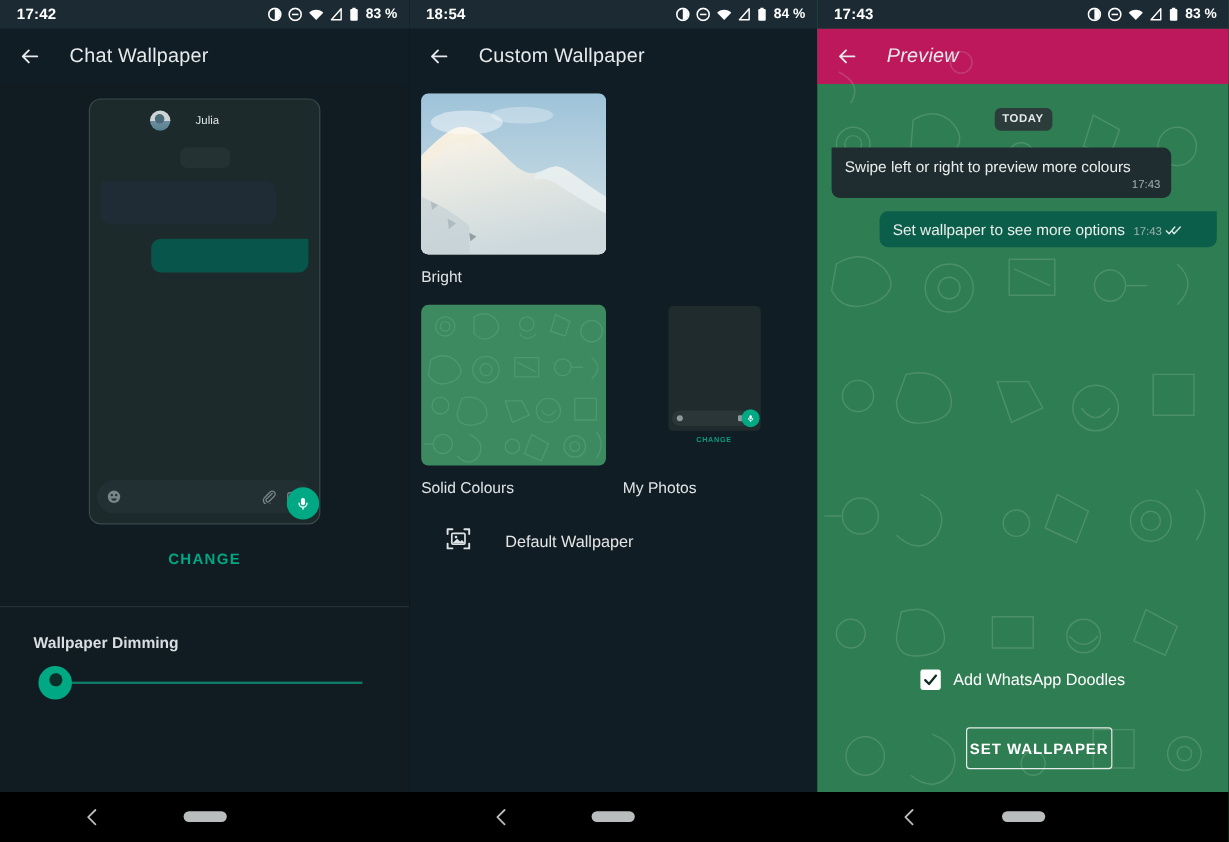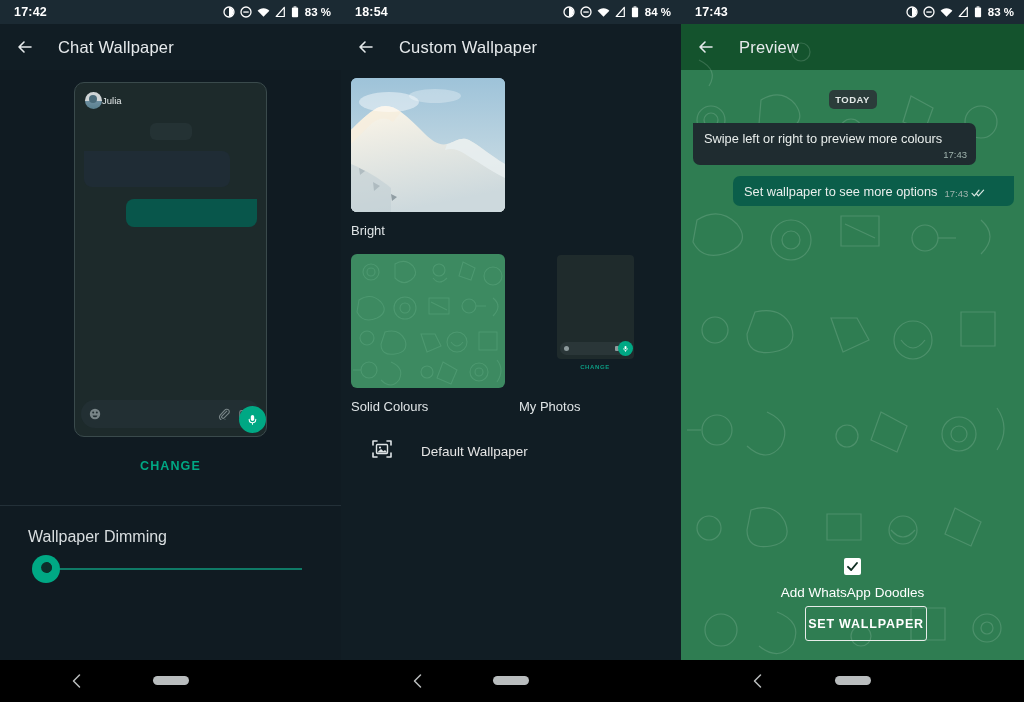--- a/index.html
+++ b/index.html
@@ -29,34 +29,34 @@
   .status-icons { display: flex; align-items: center; gap: 5px; }
   .status-icons svg { display: block; }
   .status-batt { font-size: 11.5px; font-weight: bold; margin-left: 1px; }
 
   
   .appbar {
     height: 46px; display: flex; align-items: center;
     padding-left: 14px; gap: 22px;
   }
   .panel-left .appbar, .panel-mid .appbar { background: #111d24; }
-  .panel-right .appbar { background: #14532d; }
+  .panel-right .appbar { background: #be185d; font-style: italic; }
   .back-btn { width: 22px; height: 22px; display: flex; align-items: center; justify-content: center; cursor: pointer; }
   .appbar-title { color: #e6eaec; font-size: 16.5px; letter-spacing: .2px; }
 
   
   .phone-preview {
     position: absolute; left: 74px; top: 82px;
     width: 193px; height: 355px;
     background: #1d2a2b;
     border: 1px solid #3a4a4c;
     border-radius: 10px;
     overflow: hidden;
   }
-  .pp-header { display: flex; align-items: center; gap: 0; padding: 9px 0 0 10px; }
+  .pp-header { display: flex; align-items: center; gap: 21px; padding: 9px 0 0 10px; margin-left: 40px; }
   .pp-avatar {
     width: 17px; height: 17px; border-radius: 50%;
     background: linear-gradient(180deg,#cfd4d6 0%,#cfd4d6 52%,#6d8ea0 52%,#59808f 100%);
     position: relative; overflow: hidden;
   }
   .pp-avatar::after{
     content:""; position:absolute; left:4px; top:3px; width:8px; height:8px;
     border-radius:50%; background:#4a6b7a;
   }
   .pp-name { color: #e3e8e9; font-size: 9.5px; }
@@ -84,21 +84,21 @@
     position: absolute; right: -6px; bottom: -5px;
     width: 27px; height: 27px; border-radius: 50%; background: #00a884;
     display: flex; align-items: center; justify-content: center;
   }
   .change-link {
     position: absolute; top: 459px; left: 0; width: 341px;
     text-align: center; color: #00a884; font-size: 12.5px;
     font-weight: bold; letter-spacing: 1.1px; cursor: pointer;
   }
   .divider { position: absolute; left: 0; top: 505px; width: 341px; height: 1px; background: #233038; }
-  .dim-label { position: absolute; left: 28px; top: 528px; color: #d9dee0; font-size: 16px; font-weight: normal; }
+  .dim-label { position: absolute; left: 28px; top: 528px; color: #d9dee0; font-size: 13px; font-weight: bold; }
   .slider-wrap { position: absolute; left: 28px; top: 555px; width: 277px; height: 28px; }
   .slider-track {
     position: absolute; left: 18px; top: 13px; width: 256px; height: 2px; background: #0f7a66;
   }
   .slider-thumb {
     position: absolute; left: 18px; top: 0; width: 28px; height: 28px;
     transform: translateX(-50%);
     border-radius: 50%; background: #00a884;
     display: flex; align-items: center; justify-content: center; cursor: pointer;
   }
@@ -174,21 +174,20 @@
   .bubble-meta {
     display: flex; align-items: center; justify-content: flex-end; gap: 3px;
     color: #9fb3ad; font-size: 9.5px; margin-top: 2px;
   }
   .bubble-out .bubble-meta { margin-top: 0; padding-bottom: 1px; }
 
   .doodle-check-row {
     position: absolute; left: 0; top: 558px; width: 343px;
     display: flex; align-items: center; justify-content: center; gap: 10px;
     cursor: pointer;
-    flex-direction: column;
   }
   .checkbox {
     width: 17px; height: 17px; background: #ffffff; border-radius: 2px;
     display: flex; align-items: center; justify-content: center;
   }
   .doodle-label { color: #ffffff; font-size: 13.5px; }
   .set-wallpaper-btn {
     position: absolute; left: 124px; top: 606px;
     width: 122px; height: 35px;
     border: 1px solid #e7ece9; border-radius: 3px;

